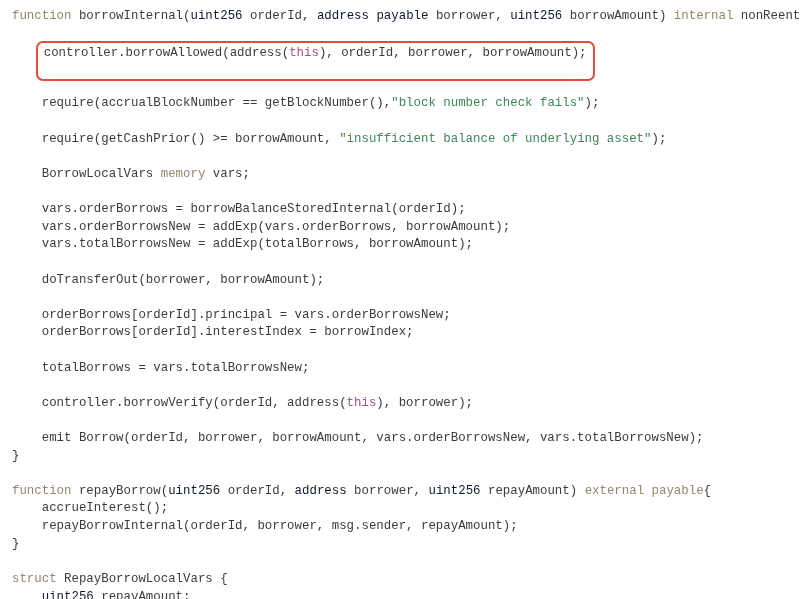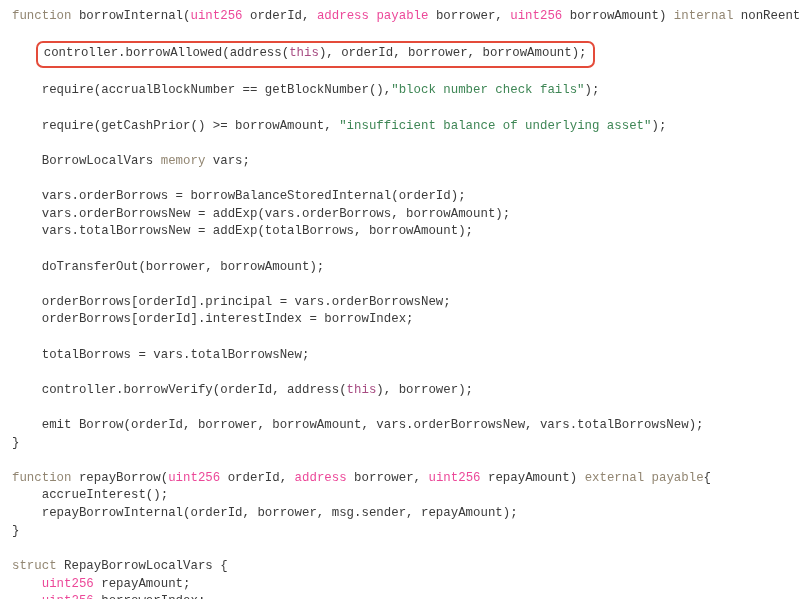--- a/index.html
+++ b/index.html
@@ -17,25 +17,25 @@
   }
   .code-block {
     padding: 8px 12px;
     white-space: pre;
   }
   .line { display: block; min-height: 1.42em; }
   .hl-box {
     display: inline-block;
     border: 2px solid #e44b3a;
     border-radius: 7px;
-    padding: 2px 6px 3px 6px;
+    padding: 2px 6px 16px 6px;
     margin: -2px -6px -3px -6px;
   }
   .kw      { color: #928672; font-family: Liberation Mono, monospace; }
-  .hltype  { color: #ec4899; }          
+  .hltype  { color: #0f172a; }          
   .str     { color: #3e8655; }          
   .this    { color: #a74c82; }
   .plain   { color: #3b3b3b; text-align: right; }
 </style>
 </head>
 <body>
 
 <div class="code-block" id="code"><span class="line"><span class="kw">function</span><span class="plain"> borrowInternal(</span><span class="hltype">uint256</span><span class="plain"> orderId, </span><span class="hltype">address payable</span><span class="plain"> borrower, </span><span class="hltype">uint256</span><span class="plain"> borrowAmount) </span><span class="kw">internal</span><span class="plain"> nonReentrant{</span></span><span class="line">&nbsp;</span><span class="line"><span>    </span><span class="hl-box"><span class="plain">controller.borrowAllowed(address(</span><span class="this">this</span><span class="plain">), orderId, borrower, borrowAmount);</span></span></span><span class="line">&nbsp;</span><span class="line"><span>    </span><span class="plain">require(accrualBlockNumber == getBlockNumber(),</span><span class="str">"block number check fails"</span><span class="plain">);</span></span><span class="line">&nbsp;</span><span class="line"><span>    </span><span class="plain">require(getCashPrior() &gt;= borrowAmount, </span><span class="str">"insufficient balance of underlying asset"</span><span class="plain">);</span></span><span class="line">&nbsp;</span><span class="line"><span>    </span><span class="plain">BorrowLocalVars </span><span class="kw">memory</span><span class="plain"> vars;</span></span><span class="line">&nbsp;</span><span class="line"><span>    </span><span class="plain">vars.orderBorrows = borrowBalanceStoredInternal(orderId);</span></span><span class="line"><span>    </span><span class="plain">vars.orderBorrowsNew = addExp(vars.orderBorrows, borrowAmount);</span></span><span class="line"><span>    </span><span class="plain">vars.totalBorrowsNew = addExp(totalBorrows, borrowAmount);</span></span><span class="line">&nbsp;</span><span class="line"><span>    </span><span class="plain">doTransferOut(borrower, borrowAmount);</span></span><span class="line">&nbsp;</span><span class="line"><span>    </span><span class="plain">orderBorrows[orderId].principal = vars.orderBorrowsNew;</span></span><span class="line"><span>    </span><span class="plain">orderBorrows[orderId].interestIndex = borrowIndex;</span></span><span class="line">&nbsp;</span><span class="line"><span>    </span><span class="plain">totalBorrows = vars.totalBorrowsNew;</span></span><span class="line">&nbsp;</span><span class="line"><span>    </span><span class="plain">controller.borrowVerify(orderId, address(</span><span class="this">this</span><span class="plain">), borrower);</span></span><span class="line">&nbsp;</span><span class="line"><span>    </span><span class="plain">emit Borrow(orderId, borrower, borrowAmount, vars.orderBorrowsNew, vars.totalBorrowsNew);</span></span><span class="line"><span class="plain">}</span></span><span class="line">&nbsp;</span><span class="line"><span class="kw">function</span><span class="plain"> repayBorrow(</span><span class="hltype">uint256</span><span class="plain"> orderId, </span><span class="hltype">address</span><span class="plain"> borrower, </span><span class="hltype">uint256</span><span class="plain"> repayAmount) </span><span class="kw">external payable</span><span class="plain">{</span></span><span class="line"><span>    </span><span class="plain">accrueInterest();</span></span><span class="line"><span>    </span><span class="plain">repayBorrowInternal(orderId, borrower, msg.sender, repayAmount);</span></span><span class="line"><span class="plain">}</span></span><span class="line">&nbsp;</span><span class="line"><span class="kw">struct</span><span class="plain"> RepayBorrowLocalVars {</span></span><span class="line"><span>    </span><span class="hltype">uint256</span><span class="plain"> repayAmount;</span></span><span class="line"><span>    </span><span class="hltype">uint256</span><span class="plain"> borrowerIndex;</span></span></div>
 
 </body></html>

